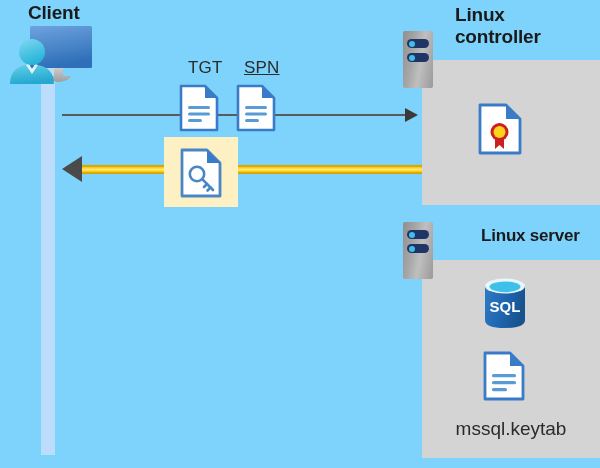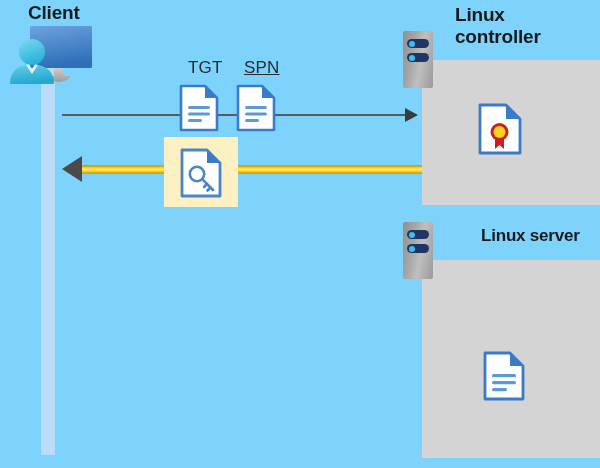--- a/index.html
+++ b/index.html
@@ -265,25 +265,41 @@
     <div class="rack-bar">
       <span class="rack-led"></span>
     </div>
     <div class="rack-bar">
       <span class="rack-led"></span>
     </div>
   </div>
 
   <div class="abs title" id="linux-title">Linux server</div>
 
+  <div class="doc" id="sql-db">
+    <svg width="46" height="52" viewBox="0 0 46 52">
+      <defs>
+        <linearGradient id="gSql" x1="0" y1="0" x2="1" y2="0.3">
+          <stop offset="0%" stop-color="#2f7cc4"></stop>
+          <stop offset="55%" stop-color="#1f66b0"></stop>
+          <stop offset="100%" stop-color="#17538f"></stop>
+        </linearGradient>
+      </defs>
+      <path d="M3 9 h40 v34 q0 8 -20 8 q-20 0 -20 -8 z" fill="url(#gSql)"></path>
+      <ellipse cx="23" cy="9" rx="20" ry="7.5" fill="#e9f6fb"></ellipse>
+      <ellipse cx="23" cy="9.8" rx="15.5" ry="5.4" fill="#3fc0e8"></ellipse>
+      <text x="23" y="35" text-anchor="middle" font-family="Liberation Sans, sans-serif" font-size="15" font-weight="bold" fill="#ffffff">SQL</text>
+    </svg>
+  </div>
 
   <div class="doc" id="keytab-doc">
     <svg width="42" height="50" viewBox="0 0 42 50">
       <path d="M2 2 h25 l13 13 v33 h-38 z" fill="#ffffff" stroke="#3a7bc8" stroke-width="2.8" stroke-linejoin="round"></path>
       <path d="M27 2 l13 13 h-13 z" fill="#3a7bc8"></path>
       <rect x="9" y="23" width="24" height="3.3" rx="1.6" fill="#5b9bd5"></rect>
       <rect x="9" y="30" width="24" height="3.3" rx="1.6" fill="#5b9bd5"></rect>
       <rect x="9" y="37" width="15" height="3.3" rx="1.6" fill="#5b9bd5"></rect>
     </svg>
   </div>
 
+  <div class="abs" id="keytab-label">mssql.keytab</div>
 
 </div>
 
 </body></html>

